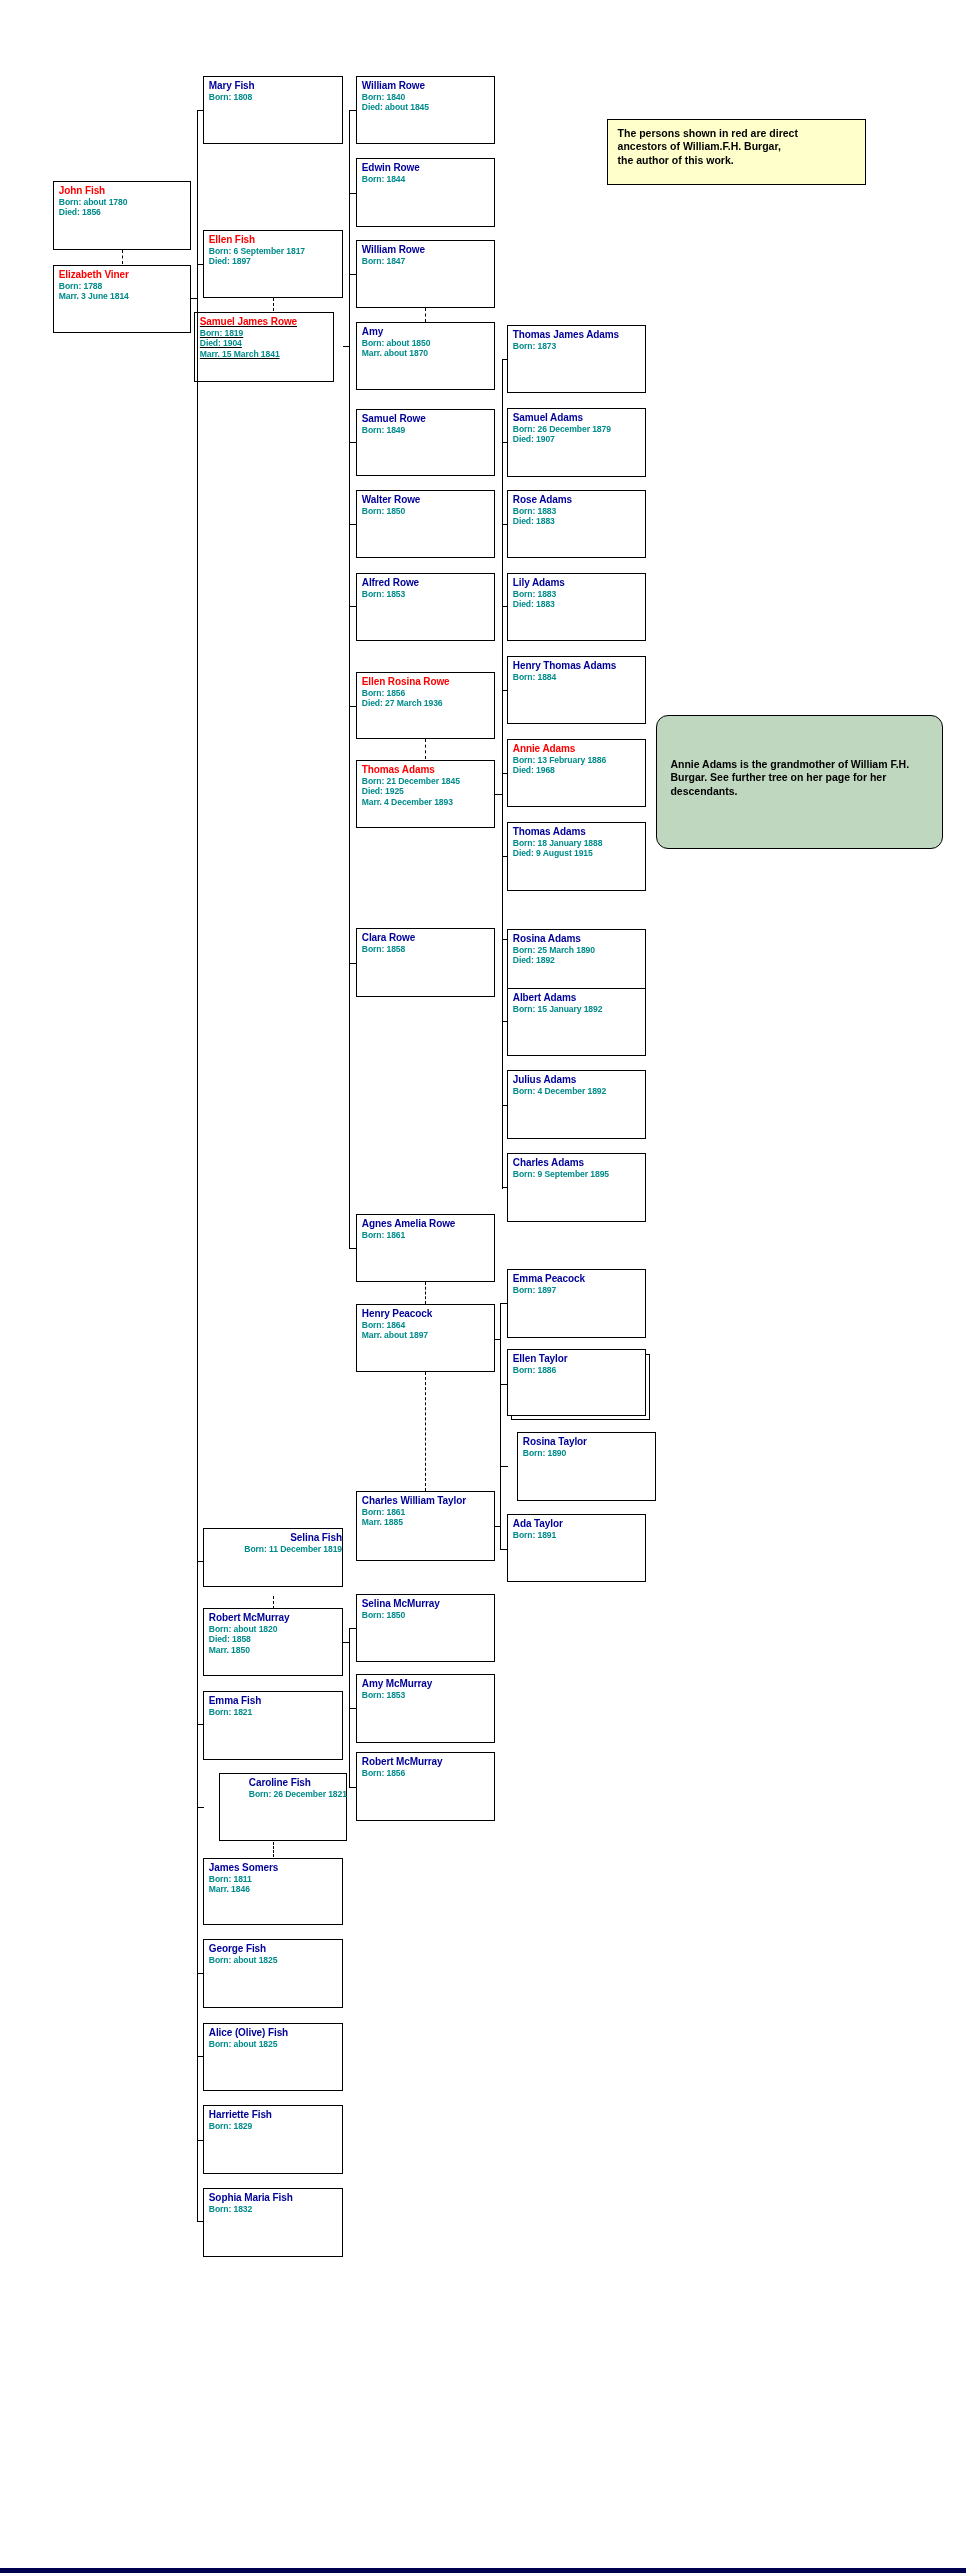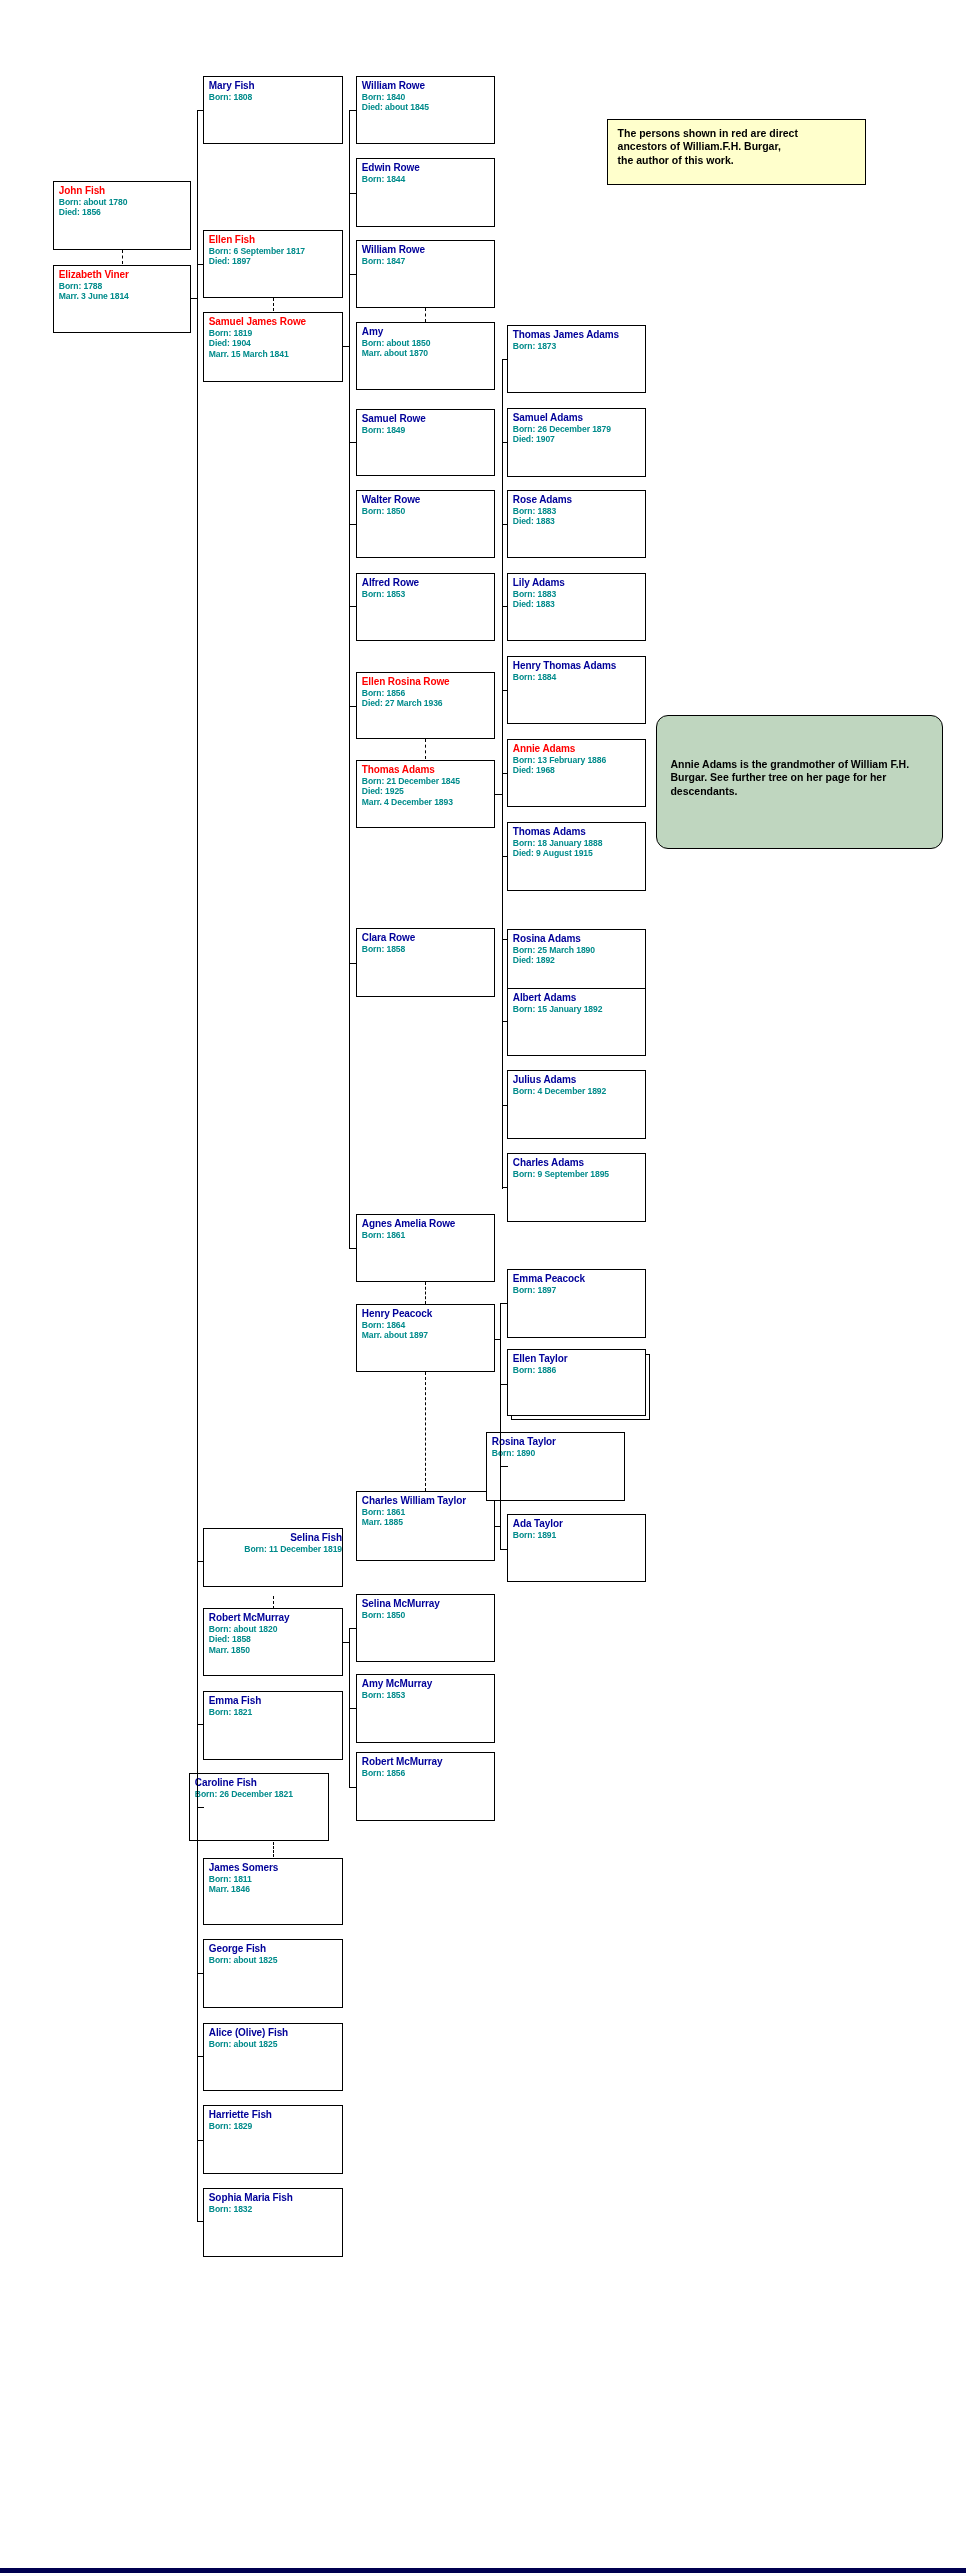--- a/index.html
+++ b/index.html
@@ -48,41 +48,41 @@
       </div>
       <div class="pbox" style="left: 203px; top: 76px; width: 140px; height: 68px;">
         <div class="pname">Mary Fish</div>
         <div class="pline">Born: 1808</div>
       </div>
       <div class="pbox" style="left: 203px; top: 230px; width: 140px; height: 68px;">
         <div class="pname red">Ellen Fish</div>
         <div class="pline">Born: 6 September 1817</div>
         <div class="pline">Died: 1897</div>
       </div>
-      <div class="pbox" style="left: 203px; top: 312px; width: 140px; height: 70px;">
+      <div class="pbox" style="left: 194px; top: 312px; width: 140px; height: 70px; text-decoration: underline;">
         <div class="pname red">Samuel James Rowe</div>
         <div class="pline">Born: 1819</div>
         <div class="pline">Died: 1904</div>
         <div class="pline">Marr. 15 March 1841</div>
       </div>
       <div class="pbox" style="left: 203px; top: 1528px; width: 140px; height: 59px; text-align: right;">
         <div class="pname">Selina Fish</div>
         <div class="pline">Born: 11 December 1819</div>
       </div>
       <div class="pbox" style="left: 203px; top: 1608px; width: 140px; height: 68px;">
         <div class="pname">Robert McMurray</div>
         <div class="pline">Born: about 1820</div>
         <div class="pline">Died: 1858</div>
         <div class="pline">Marr. 1850</div>
       </div>
       <div class="pbox" style="left: 203px; top: 1691px; width: 140px; height: 69px;">
         <div class="pname">Emma Fish</div>
         <div class="pline">Born: 1821</div>
       </div>
-      <div class="pbox" style="left: 189px; top: 1773px; width: 140px; height: 68px;">
+      <div class="pbox" style="left: 219px; top: 1773px; width: 128px; height: 68px; padding-left: 24px;">
         <div class="pname">Caroline Fish</div>
         <div class="pline">Born: 26 December 1821</div>
       </div>
       <div class="pbox" style="left: 203px; top: 1858px; width: 140px; height: 67px;">
         <div class="pname">James Somers</div>
         <div class="pline">Born: 1811</div>
         <div class="pline">Marr. 1846</div>
       </div>
       <div class="pbox" style="left: 203px; top: 1939px; width: 140px; height: 69px;">
         <div class="pname">George Fish</div>
@@ -222,21 +222,21 @@
         <div class="pline">Born: 9 September 1895</div>
       </div>
       <div class="pbox" style="left: 507px; top: 1269px; width: 139px; height: 69px;">
         <div class="pname">Emma Peacock</div>
         <div class="pline">Born: 1897</div>
       </div>
       <div class="pbox" style="left: 507px; top: 1349px; width: 139px; height: 67px;">
         <div class="pname">Ellen Taylor</div>
         <div class="pline">Born: 1886</div>
       </div>
-      <div class="pbox" style="left: 486px; top: 1432px; width: 139px; height: 69px;">
+      <div class="pbox" style="left: 517px; top: 1432px; width: 139px; height: 69px;">
         <div class="pname">Rosina Taylor</div>
         <div class="pline">Born: 1890</div>
       </div>
       <div class="pbox" style="left: 507px; top: 1514px; width: 139px; height: 68px;">
         <div class="pname">Ada Taylor</div>
         <div class="pline">Born: 1891</div>
       </div>
     </div>
   <div id="lines">
       <div class="cline" style="left: 197px; top: 110px; width: 1px; height: 2112px;"></div>

